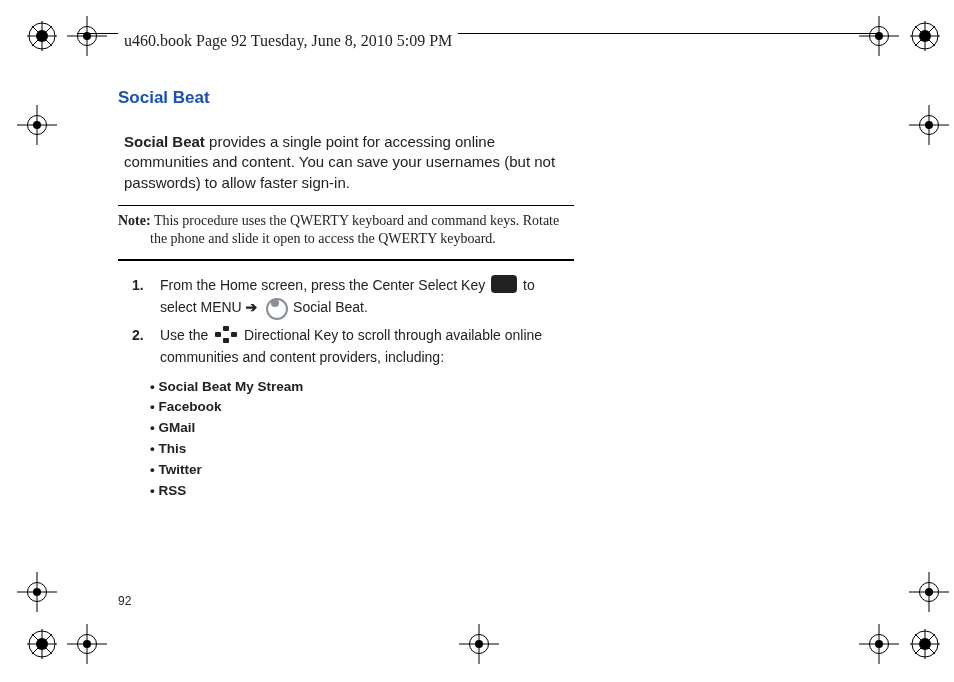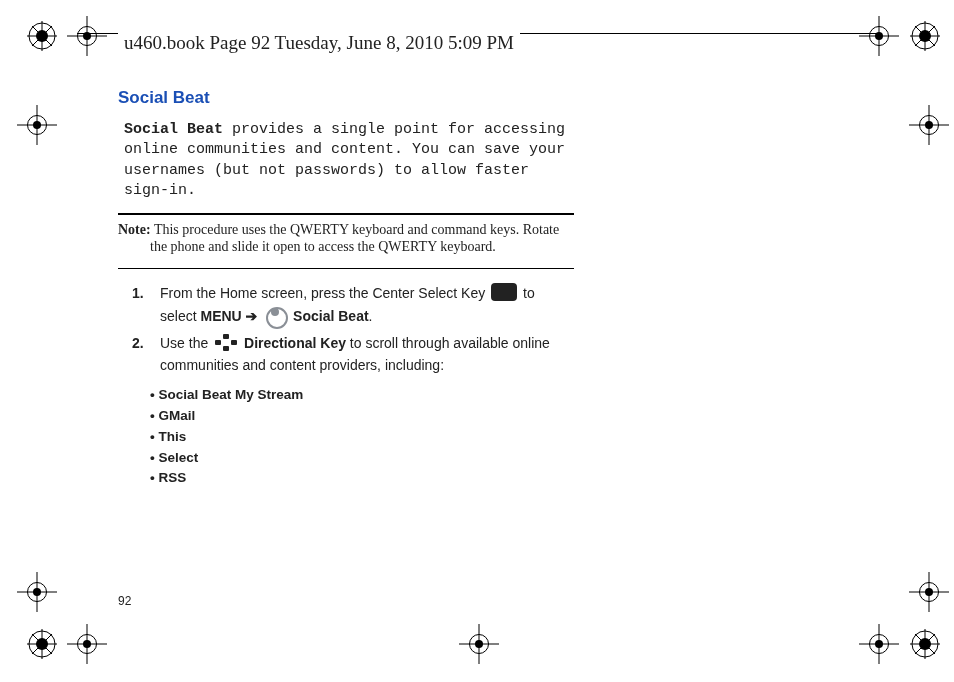--- a/index.html
+++ b/index.html
@@ -10,36 +10,36 @@
   .reg.big svg{width:30px;height:30px}
   .cross{position:absolute;width:40px;height:40px}
   .cross::before,.cross::after{content:"";position:absolute;background:#000}
   .cross::before{left:50%;top:0;width:1px;height:100%;transform:translateX(-.5px)}
   .cross::after{top:50%;left:0;height:1px;width:100%;transform:translateY(-.5px)}
   .cross .dot{position:absolute;left:50%;top:50%;width:18px;height:18px;border:1px solid #000;border-radius:50%;transform:translate(-50%,-50%);}
   .cross .dot::after{content:"";position:absolute;left:50%;top:50%;width:8px;height:8px;background:#000;border-radius:50%;transform:translate(-50%,-50%)}
   
   .toprule{position:absolute;left:77px;right:77px;top:33px;height:1px;background:#000}
   
-  .hdrline{position:absolute;left:118px;top:32px;font-size:19px;font-family:'Times New Roman',serif;background:#fff;padding:0 6px}
+  .hdrline{position:absolute;left:118px;top:32px;font-size:16px;font-family:'Times New Roman',serif;background:#fff;padding:0 6px}
   
   .col{position:absolute;left:118px;top:88px;width:456px}
   .section-title{color:#1a4fb5;font-family:Arial,Helvetica,sans-serif;font-weight:900;font-size:17px;letter-spacing:0;}
-  .intro{font-family:Liberation Mono, monospace;font-size:15px;line-height:1.35;margin-top:12px;margin-left:6px}
+  .intro{font-family:Liberation Sans, sans-serif;font-size:15px;line-height:1.35;margin-top:24px;margin-left:6px}
   .intro b{font-weight:700}
   .hr{height:1.5px;background:#000;margin-top:12px;margin-bottom:6px}
   .note{font-family:Liberation Serif, serif;font-stretch:condensed;font-size:14px;line-height:1.25;margin-top:2px}
   .note .nbold{font-weight:700}
   .note .indent{display:inline}
   .noteblock{padding-left:0px}
   .note-line2{margin-left:32px}
   ol.steps{list-style:none;margin:14px 0 0 14px;padding:0;font-family:Arial,Helvetica,sans-serif;font-size:14px;line-height:1.55}
   ol.steps>li{position:relative;padding-left:28px;margin-bottom:6px}
   ol.steps>li .num{position:absolute;left:0;top:0;font-weight:700}
-  .bold{font-weight:700}
+  .bold{font-weight:400}
   .arrow{font-weight:700}
   .keyicon{display:inline-block;width:26px;height:18px;background:#222;border-radius:4px;vertical-align:-3px;margin:0 2px}
   .appicon{display:inline-block;width:22px;height:22px;vertical-align:-6px;margin:0 3px;position:relative}
   .appicon::before{content:"";position:absolute;left:2px;top:2px;width:18px;height:18px;border:2px solid #8a8f96;border-radius:50%}
   .appicon::after{content:"";position:absolute;left:7px;top:3px;width:8px;height:8px;background:#8a8f96;border-radius:50%}
   .diricon{display:inline-block;width:22px;height:16px;vertical-align:-2px;margin:0 3px;position:relative}
   .diricon span{position:absolute;width:6px;height:5px;background:#222;border-radius:1px}
   .diricon span:nth-child(1){left:8px;top:0}
   .diricon span:nth-child(2){left:0;top:6px}
   .diricon span:nth-child(3){left:16px;top:6px}
@@ -160,20 +160,21 @@
       <span class="num">2.</span>
       <span>Use the </span>
       <span class="diricon"><span></span><span></span><span></span><span></span></span>
       <span class="bold"> Directional Key</span>
       <span> to scroll through available online communities and content providers, including:</span>
     </li>
   </ol>
 
   <ul class="providers">
     <li>Social Beat My Stream</li>
+    <li>Facebook</li>
     <li>GMail</li>
     <li>This</li>
-    <li>Select</li>
+    <li>Twitter</li>
     <li>RSS</li>
   </ul>
 </div>
 
 <div class="pagenum">92</div>
 
 </body></html>

